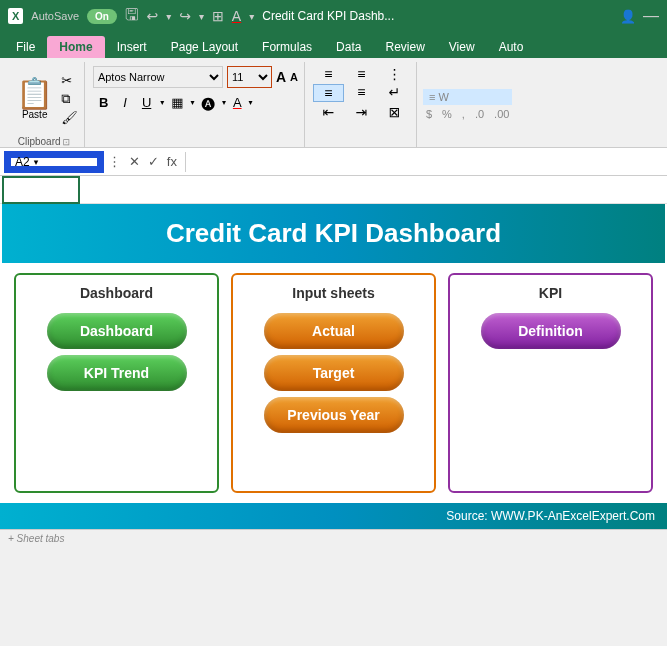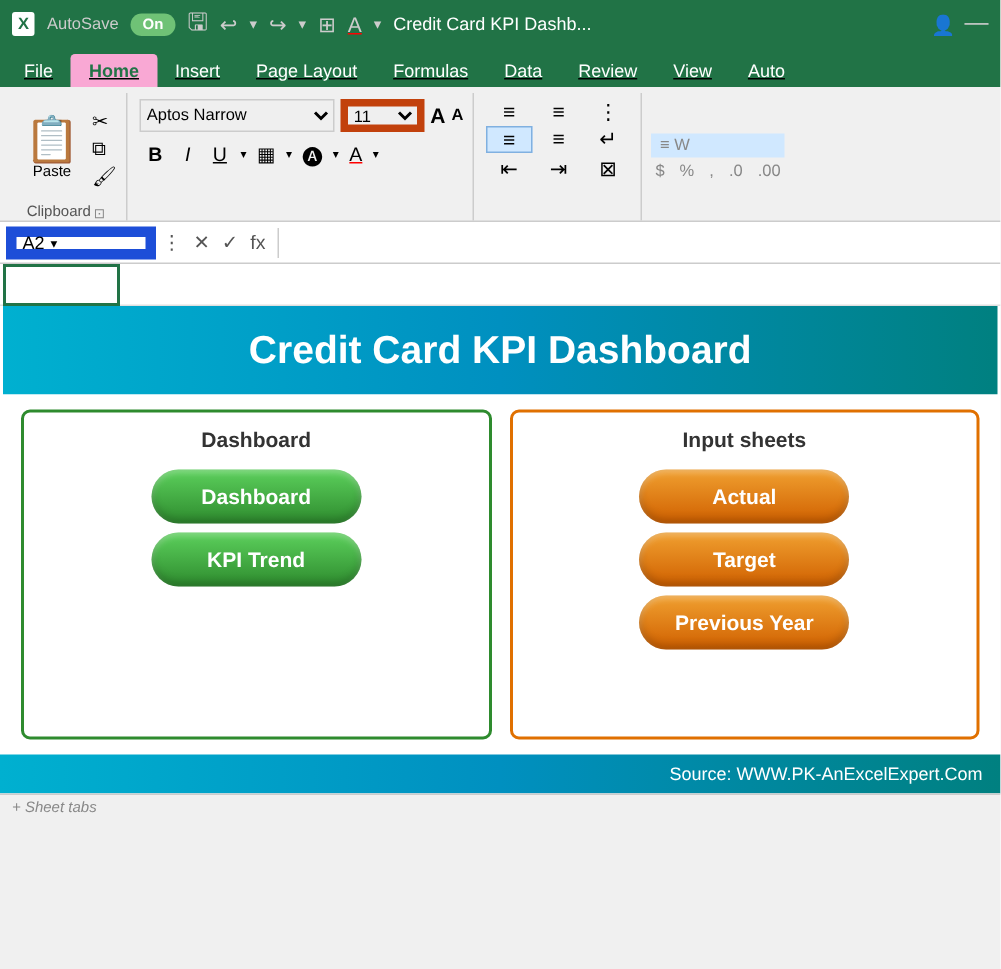--- a/index.html
+++ b/index.html
@@ -47,21 +47,20 @@
       font-size: 13px;
     }
 
     
     .ribbon-tabs {
       background: #217346;
       display: flex;
       align-items: flex-end;
       padding: 0 4px;
       height: 26px;
-      text-decoration: underline;
     }
     .ribbon-tab {
       padding: 4px 12px;
       color: white;
       font-size: 12px;
       cursor: pointer;
       border-radius: 3px 3px 0 0;
     }
     .ribbon-tab.active {
       background: #f9a8d4;
@@ -258,21 +257,21 @@
       <span style="font-size:10px;color:#555;">Clipboard</span>
       <span style="font-size:9px;color:#888;">⊡</span>
     </div>
   </div>
 
   <div style="display:flex;flex-direction:column;padding:0 6px;border-right:1px solid #ccc;min-width:200px;">
     <div style="display:flex;align-items:center;gap:4px;margin-top:4px;">
       <select style="font-size:11px;height:22px;width:130px;border:1px solid #ccc;">
         <option>Aptos Narrow</option>
       </select>
-      <select style="font-size:11px;height:22px;width:56px;border:5px solid #c2410c;">
+      <select style="font-size:11px;height:22px;width:45px;border:1px solid #c2410c;">
         <option>11</option>
       </select>
       <span style="font-size:14px;cursor:pointer;font-weight:bold;">A</span>
       <span style="font-size:11px;cursor:pointer;font-weight:bold;">A</span>
     </div>
     <div style="display:flex;align-items:center;gap:3px;margin-top:4px;">
       <button style="font-weight:bold;padding:2px 5px;border:1px solid transparent;cursor:pointer;font-size:13px;border-radius:2px;background:transparent;">B</button>
       <button style="font-style:italic;padding:2px 5px;border:1px solid transparent;cursor:pointer;font-size:13px;border-radius:2px;background:transparent;">I</button>
       <button style="text-decoration:underline;padding:2px 5px;border:1px solid transparent;cursor:pointer;font-size:13px;border-radius:2px;background:transparent;">U</button>
       <span style="font-size:8px;cursor:pointer;">▾</span>
@@ -348,20 +347,24 @@
       <button class="nav-btn btn-green">KPI Trend</button>
     </div>
 
     <div class="dashboard-panel panel-orange">
       <div class="panel-title">Input sheets</div>
       <button class="nav-btn btn-orange">Actual</button>
       <button class="nav-btn btn-orange">Target</button>
       <button class="nav-btn btn-orange">Previous Year</button>
     </div>
 
+    <div class="dashboard-panel panel-purple">
+      <div class="panel-title">KPI</div>
+      <button class="nav-btn btn-purple">Definition</button>
+    </div>
 
   </div>
 
   <div class="source-line">
     <span>Source: WWW.PK-AnExcelExpert.Com</span>
   </div>
 
 </div>
 
 <div class="bottom-bar">

